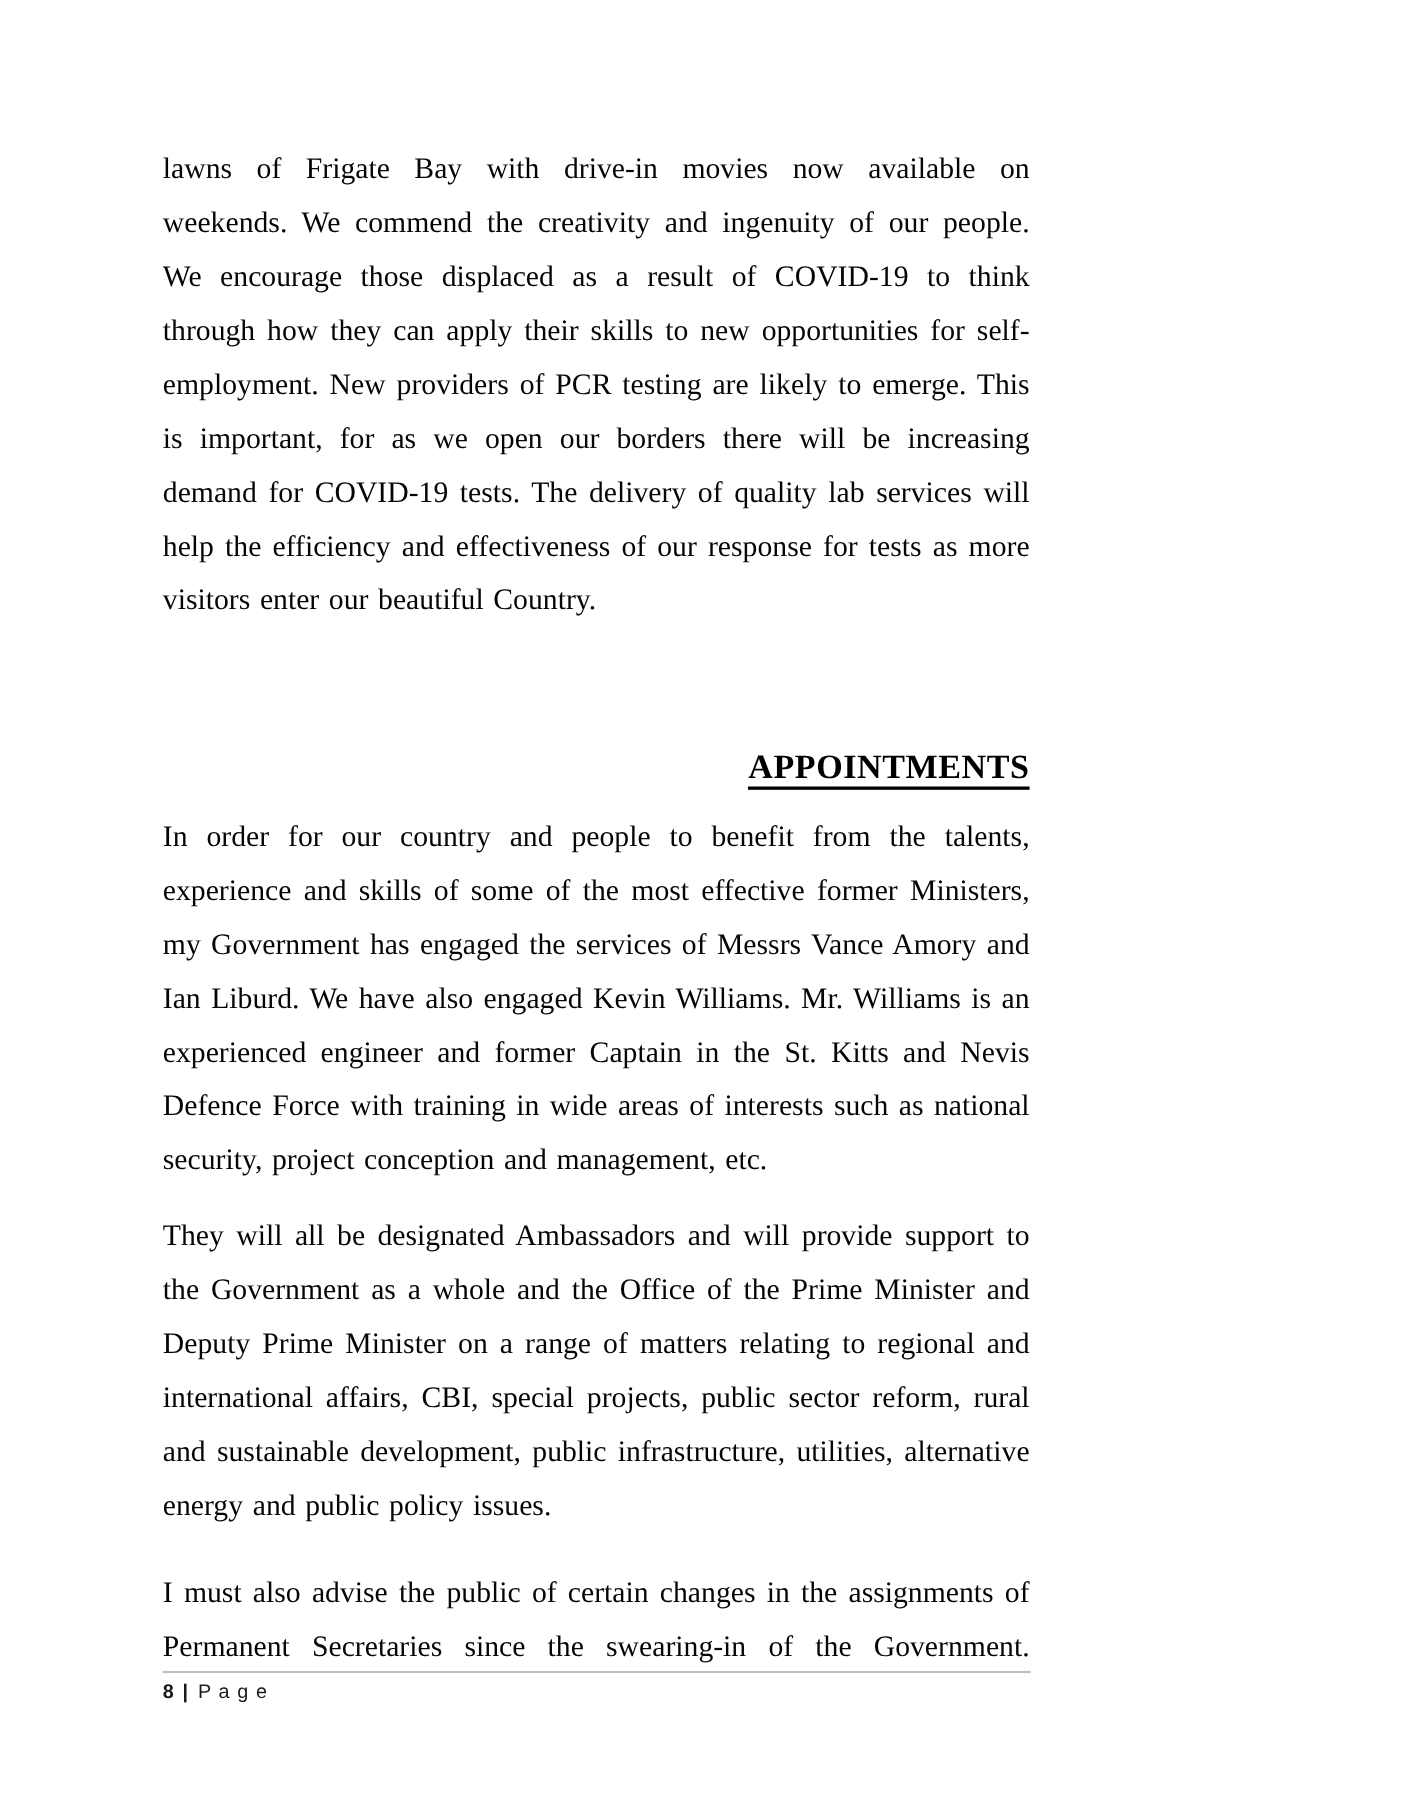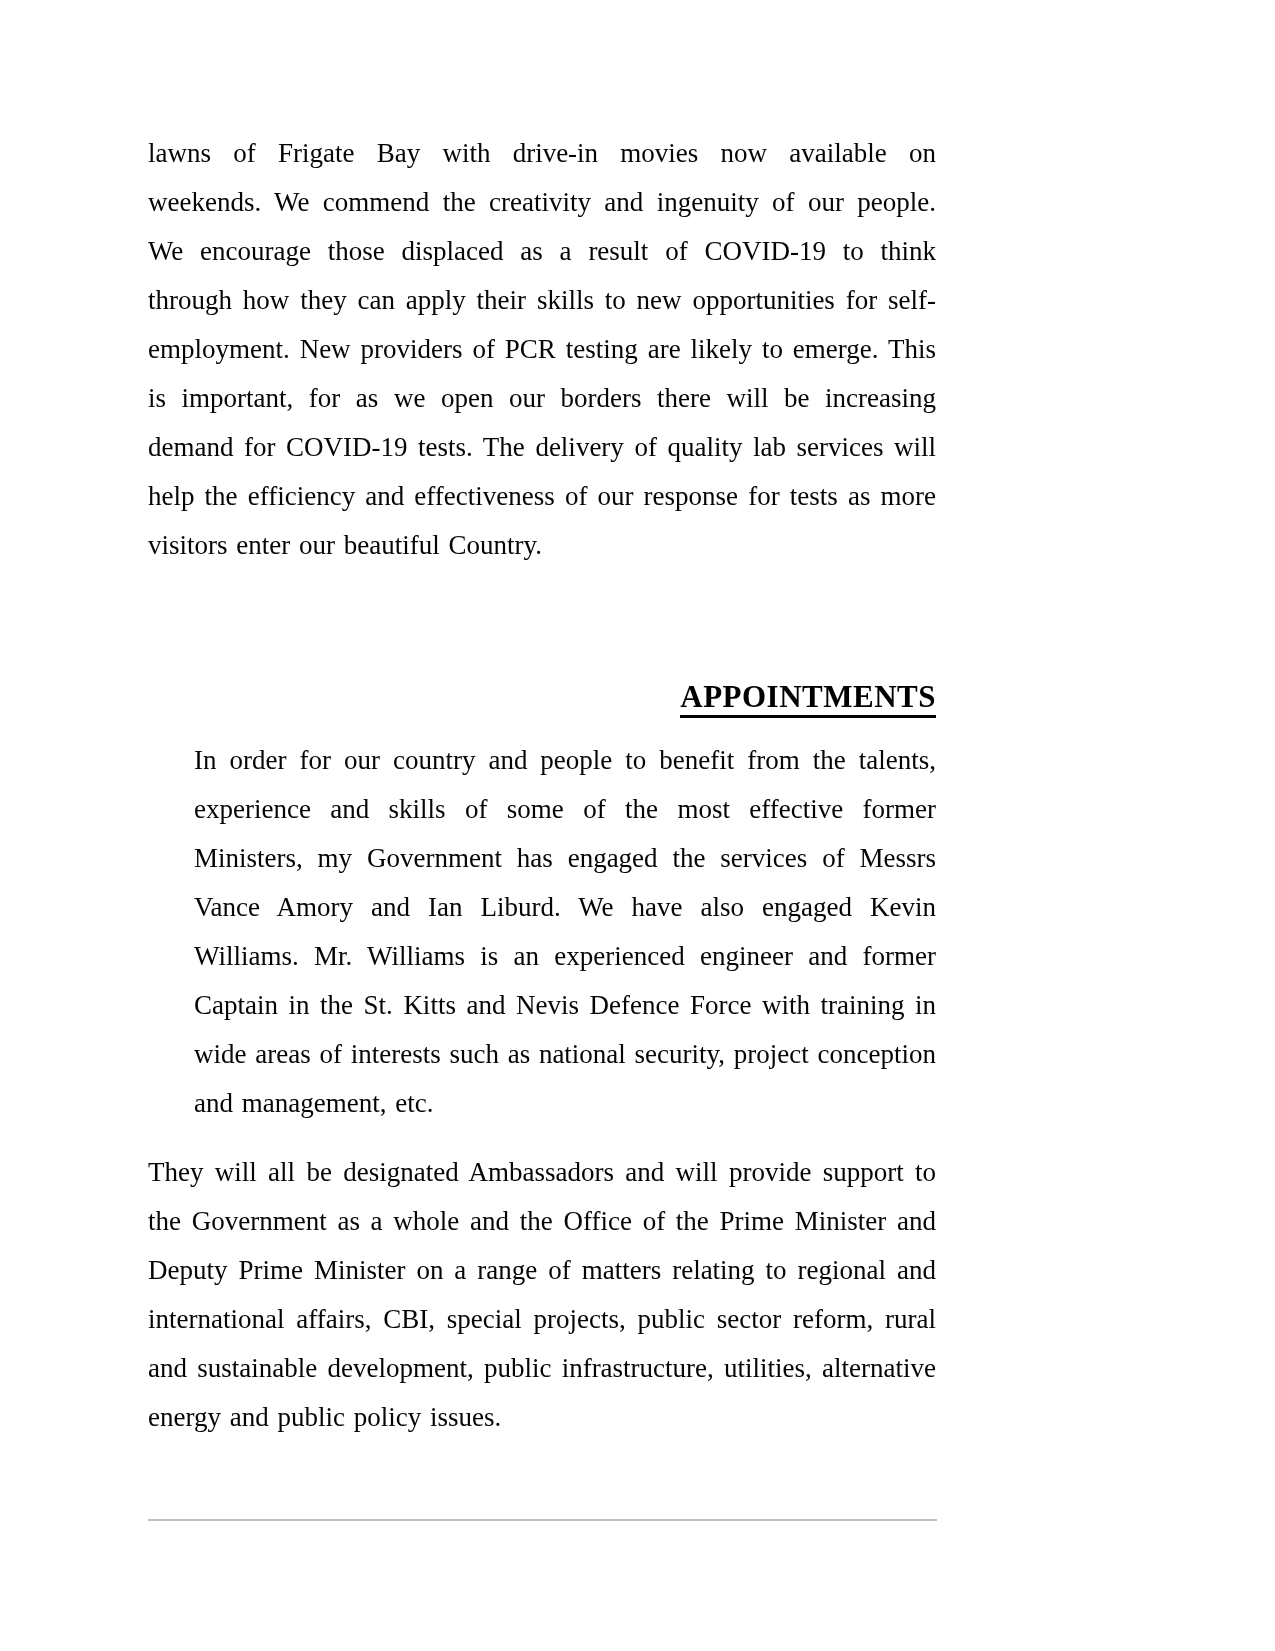--- a/index.html
+++ b/index.html
@@ -40,21 +40,20 @@
     letter-spacing: 0.5px;
     color: #000000;
     text-align: right;
   }
   .section-heading .underline {
     border-bottom: 3px solid #000000;
     padding-bottom: 1px;
   }
   .par-engagements {
     margin-top: 14px;
-    margin-left: 46px;
   }
   .par-ambassadors {
     margin-top: 20px;
   }
   .par-secretaries {
     margin-top: 30px;
     text-align-last: justify;
   }
   .page-footer {
     position: absolute;
@@ -92,20 +91,24 @@
   <main class="doc-content">
 
     <p class="body-par par-intro">lawns of Frigate Bay with drive-in movies now available on weekends. We commend the creativity and ingenuity of our people. We encourage those displaced as a result of COVID-19 to think through how they can apply their skills to new opportunities for self-employment. New providers of PCR testing are likely to emerge. This is important, for as we open our borders there will be increasing demand for COVID-19 tests. The delivery of quality lab services will help the efficiency and effectiveness of our response for tests as more visitors enter our beautiful Country.</p>
 
     <h2 class="section-heading"><span class="underline">APPOINTMENTS</span></h2>
 
     <p class="body-par par-engagements">In order for our country and people to benefit from the talents, experience and skills of some of the most effective former Ministers, my Government has engaged the services of Messrs Vance Amory and Ian Liburd. We have also engaged Kevin Williams. Mr. Williams is an experienced engineer and former Captain in the St. Kitts and Nevis Defence Force with training in wide areas of interests such as national security, project conception and management, etc.</p>
 
     <p class="body-par par-ambassadors">They will all be designated Ambassadors and will provide support to the Government as a whole and the Office of the Prime Minister and Deputy Prime Minister on a range of matters relating to regional and international affairs, CBI, special projects, public sector reform, rural and sustainable development, public infrastructure, utilities, alternative energy and public policy issues.</p>
 
+    <p class="body-par par-secretaries">I must also advise the public of certain changes in the assignments of Permanent Secretaries since the swearing-in of the Government.</p>
 
   </main>
 
   <footer class="page-footer">
     <div class="footer-rule"></div>
+    <div class="footer-text">
+      <span class="page-num">8</span><span class="page-sep">|</span><span class="page-word">P a g e</span>
+    </div>
   </footer>
 
 </div>
 
 </body></html>

